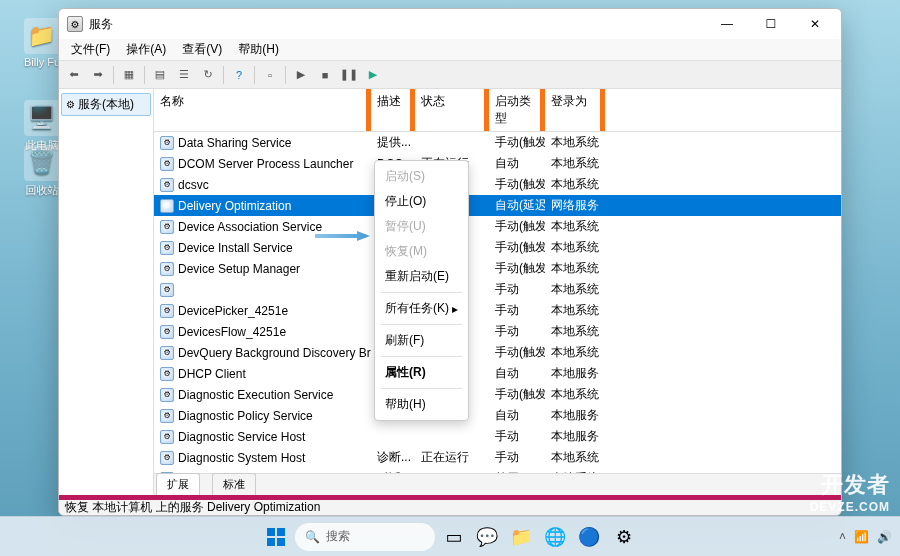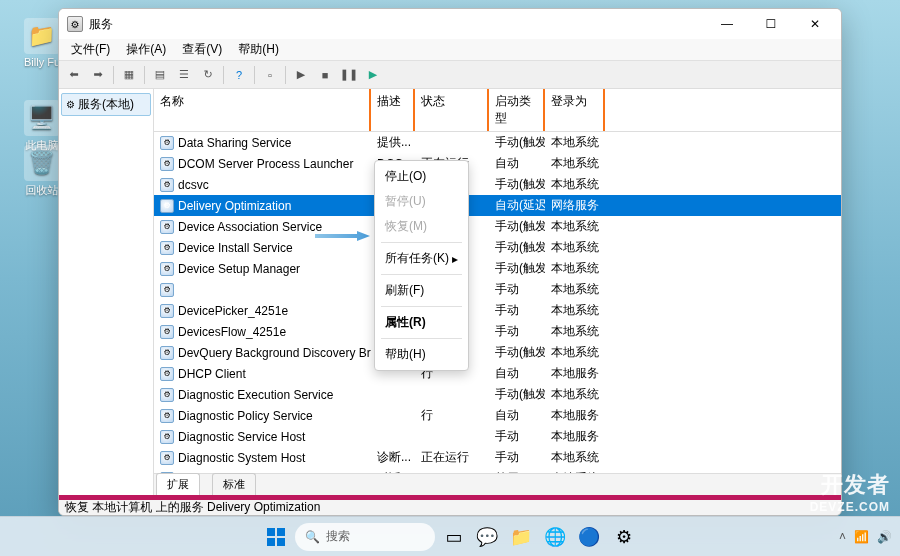--- a/index.html
+++ b/index.html
@@ -20,21 +20,21 @@
 .menubar span{padding:2px 8px;cursor:pointer}
 .toolbar{height:28px;display:flex;align-items:center;padding:0 4px;background:#f0f0f0;border-bottom:1px solid #ddd;gap:2px}
 .tbtn{width:22px;height:22px;display:flex;align-items:center;justify-content:center;border:1px solid transparent;border-radius:2px;cursor:pointer;font-size:11px;color:#555}
 .tsep{width:1px;height:18px;background:#ccc;margin:0 2px}
 .body{flex:1;display:flex;background:#fff;overflow:hidden}
 .tree{width:95px;border-right:1px solid #ddd;background:#fff;padding:4px 2px}
 .tree-item{padding:2px 4px;background:#e5f1fb;border:1px solid #99c9e8;border-radius:2px;font-size:11px;display:flex;align-items:center;gap:3px}
 .tree-item .gi{font-size:10px}
 .list{flex:1;display:flex;flex-direction:column;overflow:hidden;position:relative}
 .hdr{display:flex;border-bottom:1px solid #ddd;background:#fff;font-size:11px}
-.hdr div{padding:4px 6px;border-right:2px solid #f97316}
+.hdr div{padding:4px 6px;border-right:5px solid #f97316}
 .rows{flex:1;overflow:auto}
 .row{display:flex;font-size:11px;cursor:pointer}
 .row.sel{background:#0078d7;color:#fff}
 .row>div{padding:2px 6px;white-space:nowrap;overflow:hidden;text-overflow:ellipsis;display:flex;align-items:center}
 .row .ic{width:14px;height:14px;border-radius:2px;background:radial-gradient(circle at 40% 40%,#fff,#b8d4f0);border:1px solid #7aa8d0;margin-right:4px;flex-shrink:0;font-size:8px;display:flex;align-items:center;justify-content:center}
 .c-name{width:217px}
 .c-desc{width:44px}
 .c-stat{width:74px}
 .c-start{width:56px}
 .c-log{width:60px}
@@ -308,28 +308,34 @@
         <linearGradient id="g" x1="0" x2="1">
           <stop offset="0" stop-color="#8ec5e8"></stop>
           <stop offset="1" stop-color="#4a9cd8"></stop>
         </linearGradient>
       </defs>
       <polygon points="0,3 42,3 42,0 55,5 42,10 42,7 0,7" fill="url(#g)"></polygon>
     </svg>
 </div>
 
 <div class="ctxmenu" id="ctx">
+    <div class="mi dis">
+      <span>启动(S)</span>
+    </div>
     <div class="mi">
       <span>停止(O)</span>
     </div>
     <div class="mi dis">
       <span>暂停(U)</span>
     </div>
     <div class="mi dis">
       <span>恢复(M)</span>
+    </div>
+    <div class="mi">
+      <span>重新启动(E)</span>
     </div>
     <div class="sep"></div>
     <div class="mi">
       <span>所有任务(K)</span>
       <span>▸</span>
     </div>
     <div class="sep"></div>
     <div class="mi">
       <span>刷新(F)</span>
     </div>

